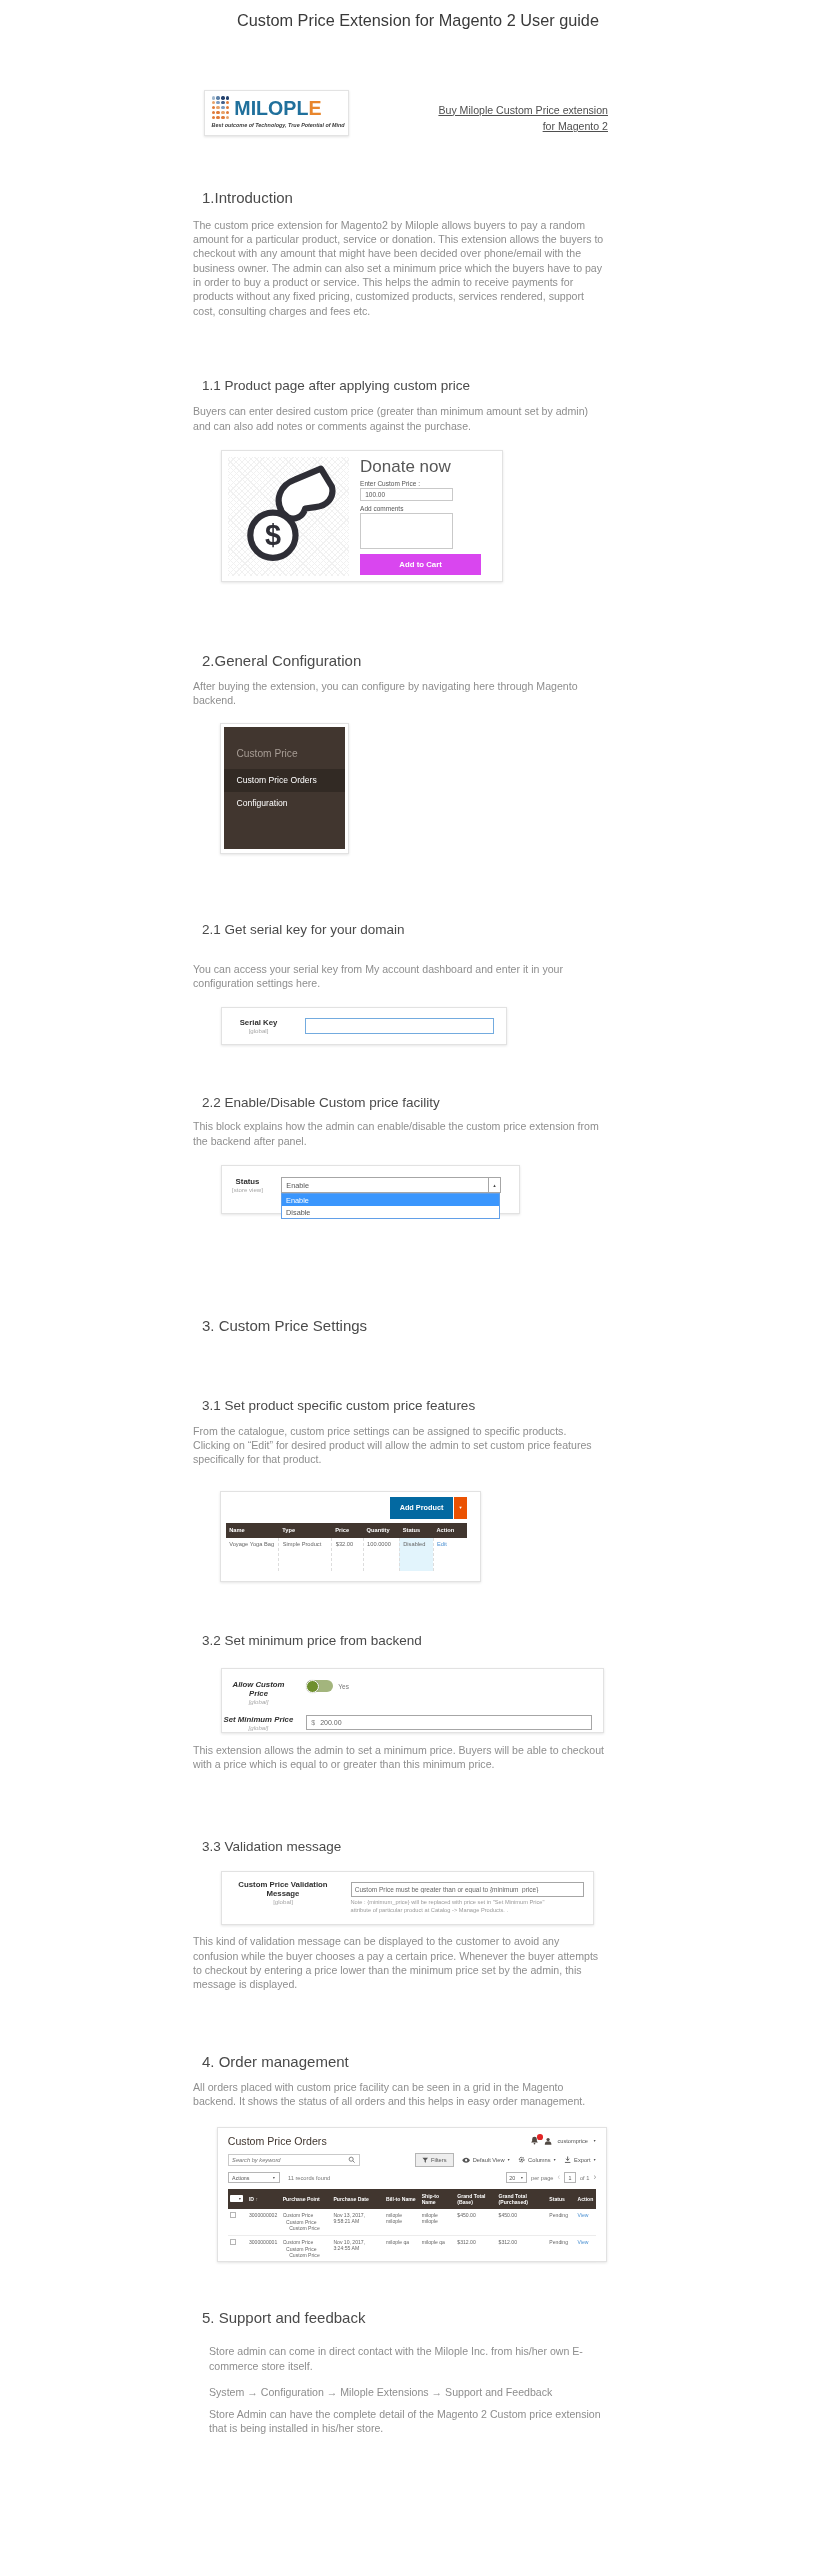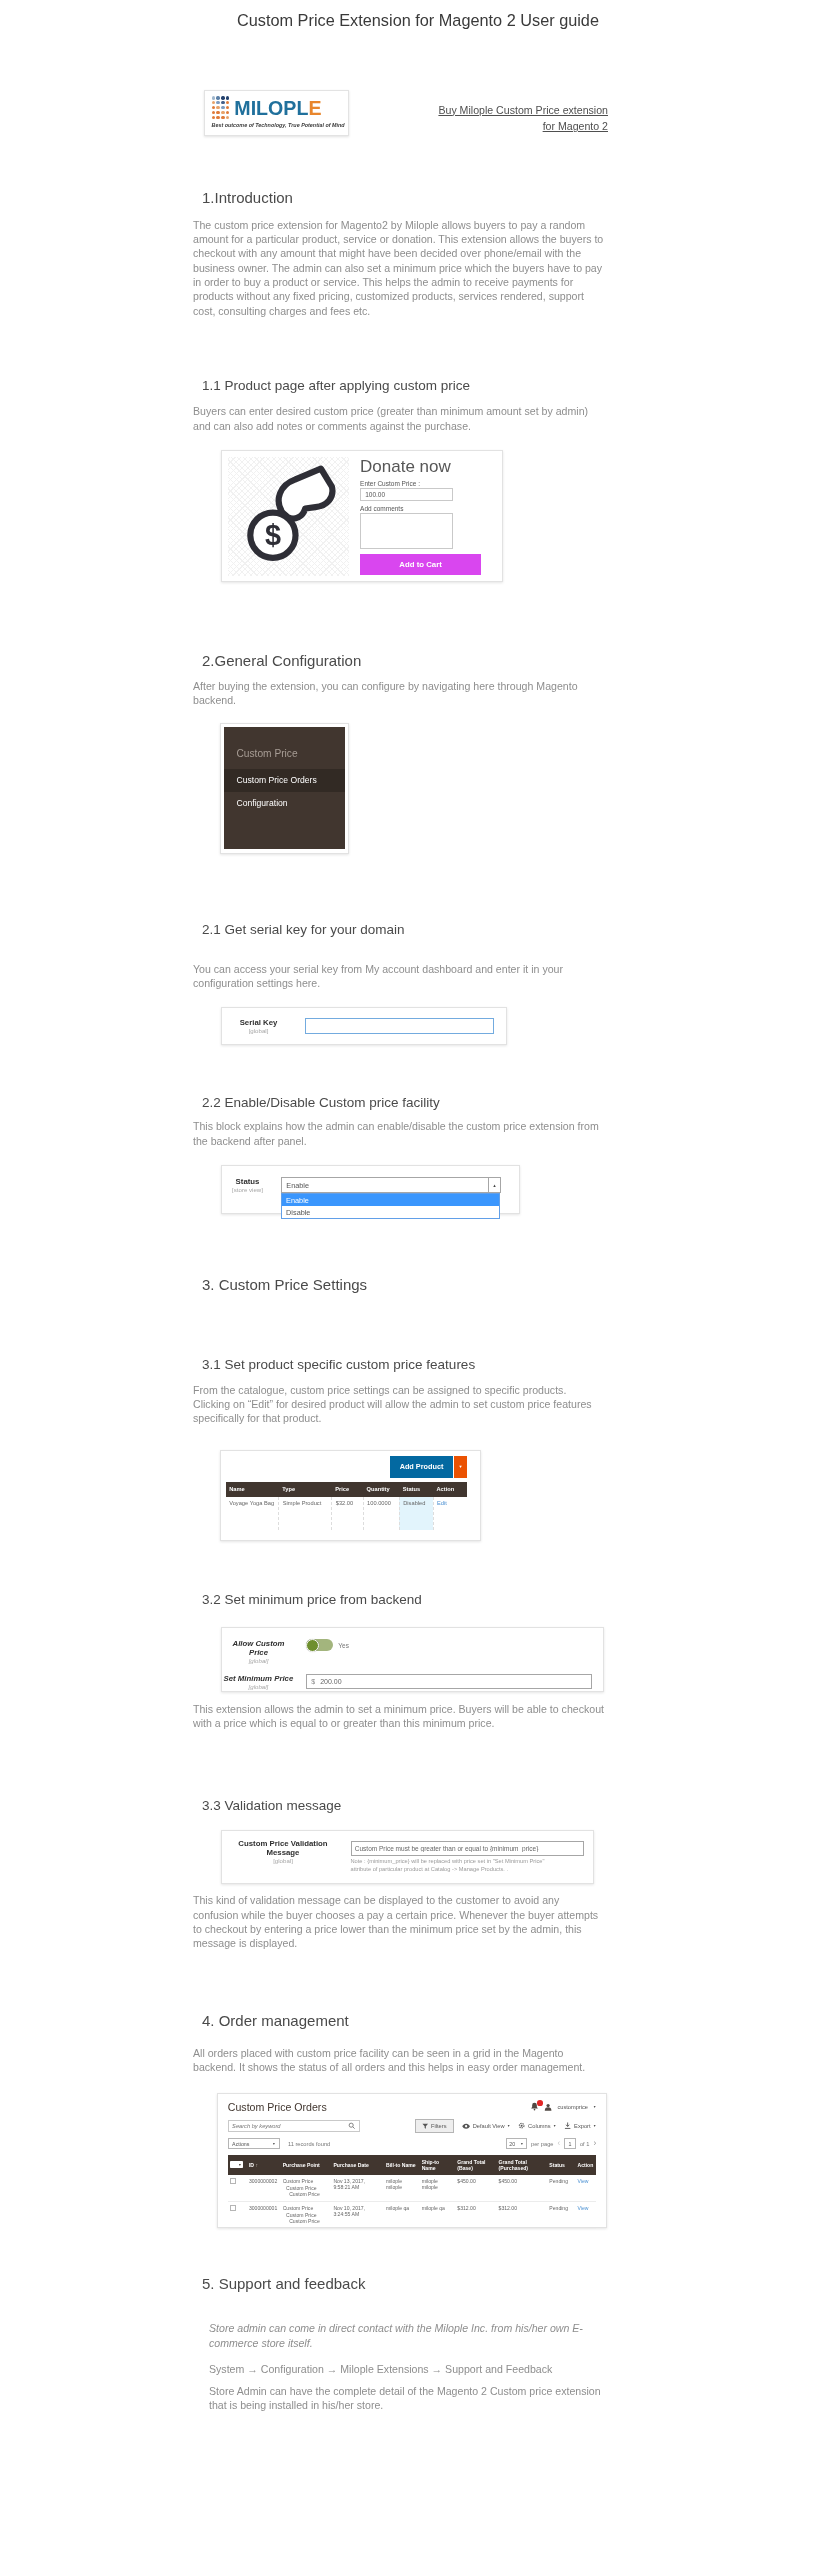--- a/index.html
+++ b/index.html
@@ -144,31 +144,31 @@
   .mt-h2-intro { margin-top:53px; }
   .mt-p-intro { margin-top:11.4px; }
   .mt-h3-11 { margin-top:60px; }
   .mt-p-11 { margin-top:11.4px; }
   .mt-h2-2 { margin-top:70px; }
   .mt-p-2 { margin-top:9.8px; }
   .mt-h3-21 { margin-top:68px; }
   .mt-p-21 { margin-top:25px; }
   .mt-h3-22 { margin-top:50px; }
   .mt-p-22 { margin-top:9px; }
-  .mt-h2-3 { margin-top:62px; }
+  .mt-h2-3 { margin-top:103px; }
   .mt-h3-31 { margin-top:64px; }
   .mt-p-31 { margin-top:10.6px; }
   .mt-h3-32 { margin-top:51px; }
   .mt-p-32 { margin-top:9.8px; }
   .mt-h3-33 { margin-top:68px; }
   .mt-p-33 { margin-top:9.8px; }
   .mt-h2-4 { margin-top:61px; }
-  .mt-p-4 { margin-top:17px; }
+  .mt-p-4 { margin-top:10px; }
   .mt-h2-5 { margin-top:47px; }
-  .mt-p5a { margin-top:29px;font-style:italic; }
+  .mt-p5a { margin-top:18px; }
   .mt-p5b { margin-top:12.2px; }
   .mt-p5c { margin-top:7.3px; }
 </style>
 </head>
 <body>
 
 <div class="doc">
 
   <h1 class="page-title">Custom Price Extension for Magento 2 User guide</h1>
 

